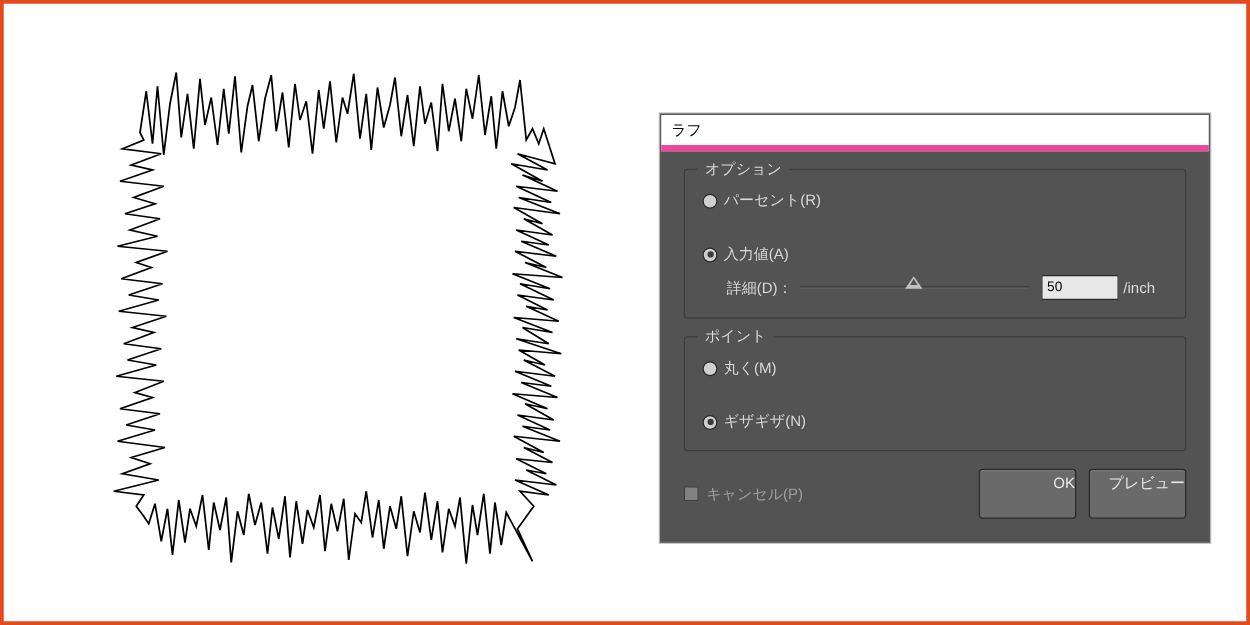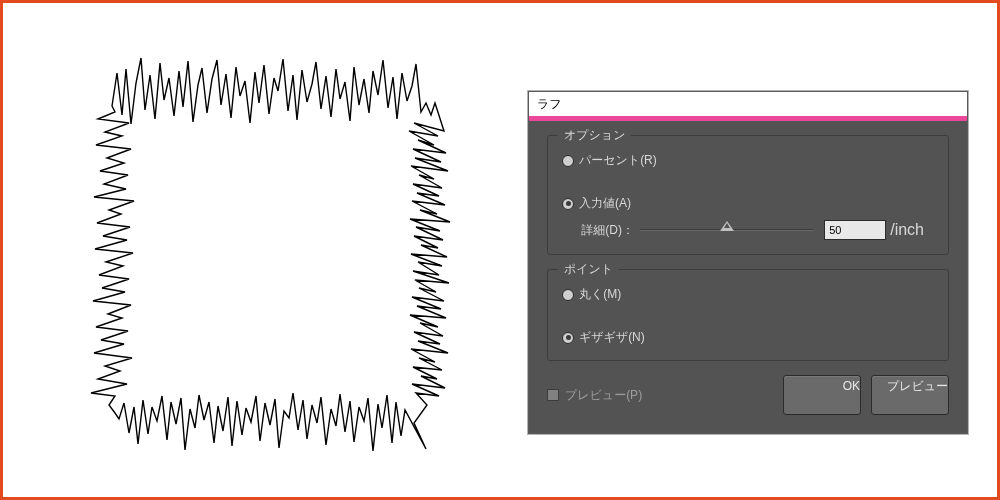--- a/index.html
+++ b/index.html
@@ -112,21 +112,21 @@
     font-size: 11px;
     padding: 0 4px;
     text-align: left;
   }
   .num-input.highlight {
     outline: 1px solid #ff8c1a;
     border-color: #7a4d00;
   }
   .unit {
     margin-left: 4px;
-    font-size: 16px;
+    font-size: 12px;
   }
   .radio-row {
     display: flex;
     justify-content: center;
     gap: 26px;
     margin-bottom: 8px;
     flex-direction: column;
   }
   .radio {
     display: flex;
@@ -231,21 +231,21 @@
         <div class="radio">
           <span class="radio-dot checked"></span>
           <span>ギザギザ(N)</span>
         </div>
       </div>
     </div>
 
     <div class="footer">
       <div class="preview-check">
         <span class="checkbox"></span>
-        <span>プレビュー(P)</span>
+        <span>キャンセル(P)</span>
       </div>
       <div class="btn-row">
         <div class="btn">OK</div>
         <div class="btn">プレビュー</div>
       </div>
     </div>
 
   </div>
 </div>
 

